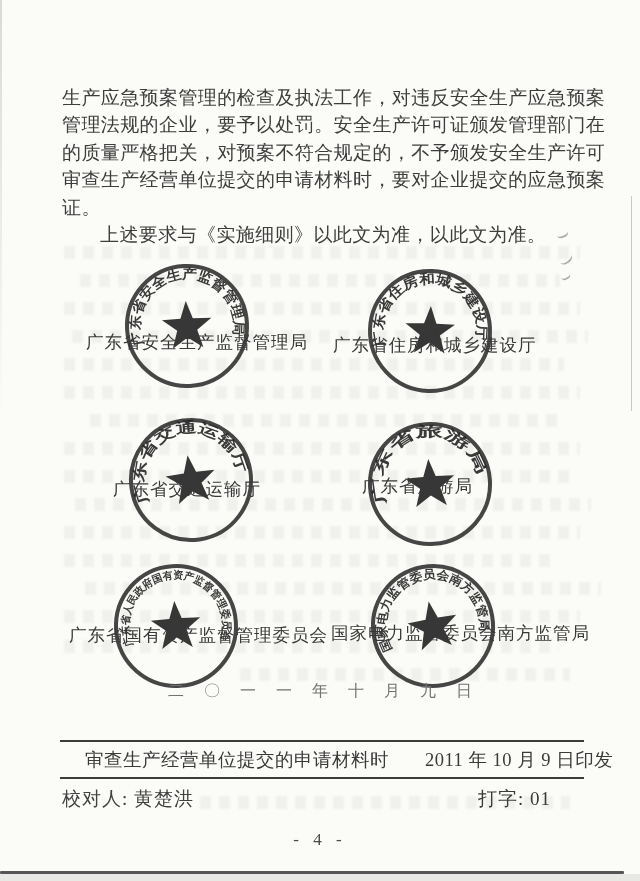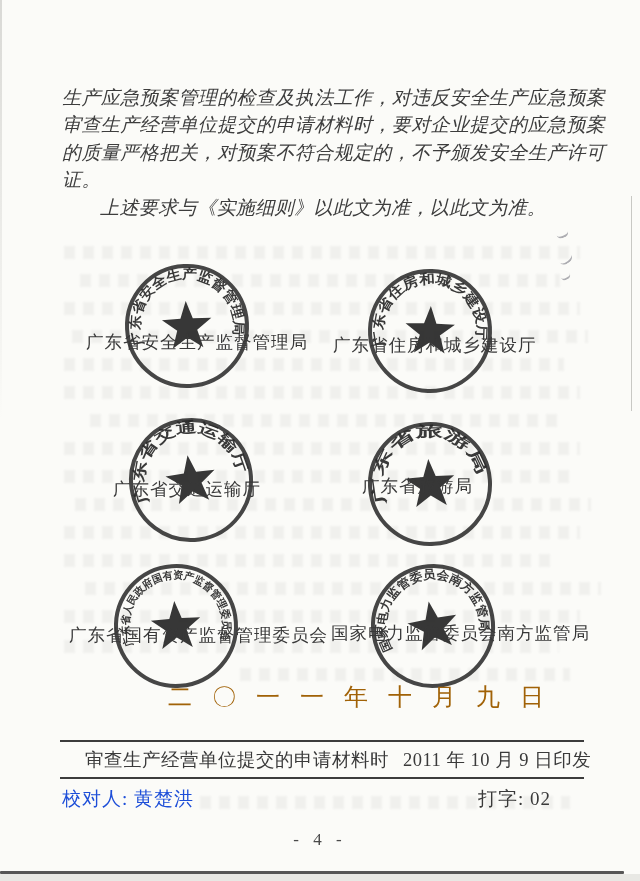--- a/index.html
+++ b/index.html
@@ -10,21 +10,21 @@
     background:#fbfbf8;
     font-family:"Liberation Serif", serif;
     overflow:hidden;
   }
   
   .bodytext{
     position:absolute;left:62px;top:84px;width:524px;
     font-size:19px;line-height:27.4px;color:#3d3d3d;
     letter-spacing:0.4px;
   }
-  .bodytext .line{white-space:nowrap;font-style:italic;}
+  .bodytext .line{white-space:nowrap;}
   .closing{text-indent:2em;}
   
   .seal{position:absolute;width:130px;height:130px;}
   .seal svg{width:130px;height:130px;overflow:visible;}
   .ring{fill:none;stroke:rgba(44,44,44,0.88);stroke-width:4;}
   .ringtext{fill:rgba(40,40,40,0.92);font-family:"Liberation Serif",serif;font-weight:bold;}
   .star{fill:rgba(38,38,38,0.92);}
   .s0{left:122px;top:261px;transform:rotate(-3deg);}
   .s1{left:365px;top:266px;transform:rotate(2deg);}
   .s2{left:126px;top:415px;transform:rotate(-8deg);}
@@ -42,37 +42,37 @@
   }
   .l0{left:86px;top:330px;}
   .l1{left:333px;top:333px;}
   .l2{left:113px;top:477px;}
   .l3{left:362px;top:474px;}
   .l4{left:69px;top:623px;}
   .l5{left:331px;top:621px;}
   
   .dateline{
     position:absolute;left:168px;top:681px;white-space:nowrap;
-    font-size:24px;letter-spacing:20px;color:#a16207;
+    font-size:16px;letter-spacing:20px;color:#737373;
   }
   .subject{
     position:absolute;left:62px;top:712px;white-space:nowrap;
     font-family:"Liberation Sans",sans-serif;font-weight:bold;
     font-size:19.5px;color:#303030;letter-spacing:0.5px;
   }
   .subject .terms{margin-left:14px;}
   .rule{position:absolute;left:60px;width:524px;height:2px;background:#3c3c3c;}
   .rule1{top:740px;}
   .rule2{top:777px;}
   .issuer-line{
     position:absolute;left:85px;top:747px;white-space:nowrap;
     font-size:18.5px;color:#3a3a3a;letter-spacing:0.5px;
   }
-  .issuer-line .pdate{margin-left:14px;}
-  .proof{position:absolute;left:62px;top:786px;font-size:19px;color:#1d4ed8;letter-spacing:1px;white-space:nowrap;}
+  .issuer-line .pdate{margin-left:36px;}
+  .proof{position:absolute;left:62px;top:786px;font-size:19px;color:#404040;letter-spacing:1px;white-space:nowrap;}
   .typist{position:absolute;left:478px;top:786px;font-size:19px;color:#3a3a3a;letter-spacing:1px;white-space:nowrap;}
   .pagenum{position:absolute;left:0;right:0;top:830px;text-align:center;font-size:17px;color:#4a4a4a;letter-spacing:5px;}
   
   .bleed{
     position:absolute;left:64px;width:516px;height:13px;
     opacity:0.05;filter:blur(1.1px);
     background:repeating-linear-gradient(90deg,#333 0 11px,transparent 11px 19px);
   }
   .bottom-edge{position:absolute;left:0;top:871px;width:624px;height:3px;background:#565656;border-radius:1px;}
   .bottom-strip{position:absolute;left:0;top:874px;width:640px;height:7px;background:#e8e8e4;}
@@ -106,22 +106,23 @@
   <div class="bleed" style="top:526px"></div>
   <div class="bleed" style="top:554px;width:490px"></div>
   <div class="bleed" style="top:582px;left:85px"></div>
   <div class="bleed" style="top:610px"></div>
   <div class="bleed" style="top:640px;width:495px"></div>
   <div class="bleed" style="top:668px;left:240px;width:330px"></div>
   <div class="bleed" style="top:796px;left:200px;width:370px"></div>
 
   <div class="bodytext">
     <div class="line">生产应急预案管理的检查及执法工作，对违反安全生产应急预案</div>
+    <div class="line">管理法规的企业，要予以处罚。安全生产许可证颁发管理部门在</div>
+    <div class="line">的质量严格把关，对预案不符合规定的，不予颁发安全生产许可</div>
     <div class="line">审查生产经营单位提交的申请材料时，要对企业提交的应急预案</div>
-    <div class="line">的质量严格把关，对预案不符合规定的，不予颁发安全生产许可</div>
     <div class="line">证。</div>
     <div class="line closing">上述要求与《实施细则》以此文为准，以此文为准。</div>
   </div>
 
   <div class="seal s0">
     <svg viewBox="0 0 130 130">
       <circle class="ring" cx="65" cy="65" r="60"></circle>
       <path id="arc0" d="M 21 81 A 47 47 0 1 1 109 81" fill="none"></path>
       <text class="ringtext f135"><textPath href="#arc0" textLength="176" lengthAdjust="spacingAndGlyphs">广东省安全生产监督管理局</textPath></text>
       <polygon class="star" points="65,40 58.8,57.5 40.3,58 55,69.2 49.7,87 65,76.5 80.3,87 75,69.2 89.7,58 71.2,57.5"></polygon>
@@ -180,19 +181,19 @@
 
   <div class="rule rule1"></div>
 
   <div class="issuer-line">
     <span>审查生产经营单位提交的申请材料时</span><span class="pdate">2011 年 10 月 9 日印发</span>
   </div>
 
   <div class="rule rule2"></div>
 
   <div class="proof">校对人: 黄楚洪</div>
-  <div class="typist">打字: 02</div>
+  <div class="typist">打字: 01</div>
 
   <div class="pagenum">- 4 -</div>
 
   <div class="bottom-edge"></div>
   <div class="bottom-strip"></div>
 </div>
 
 </body></html>

